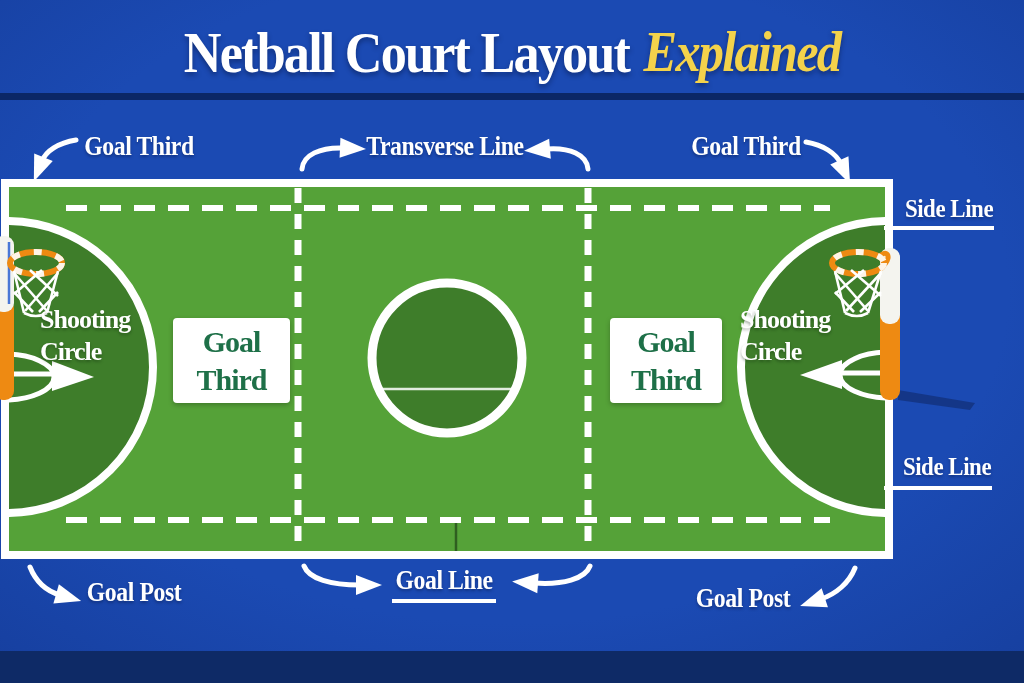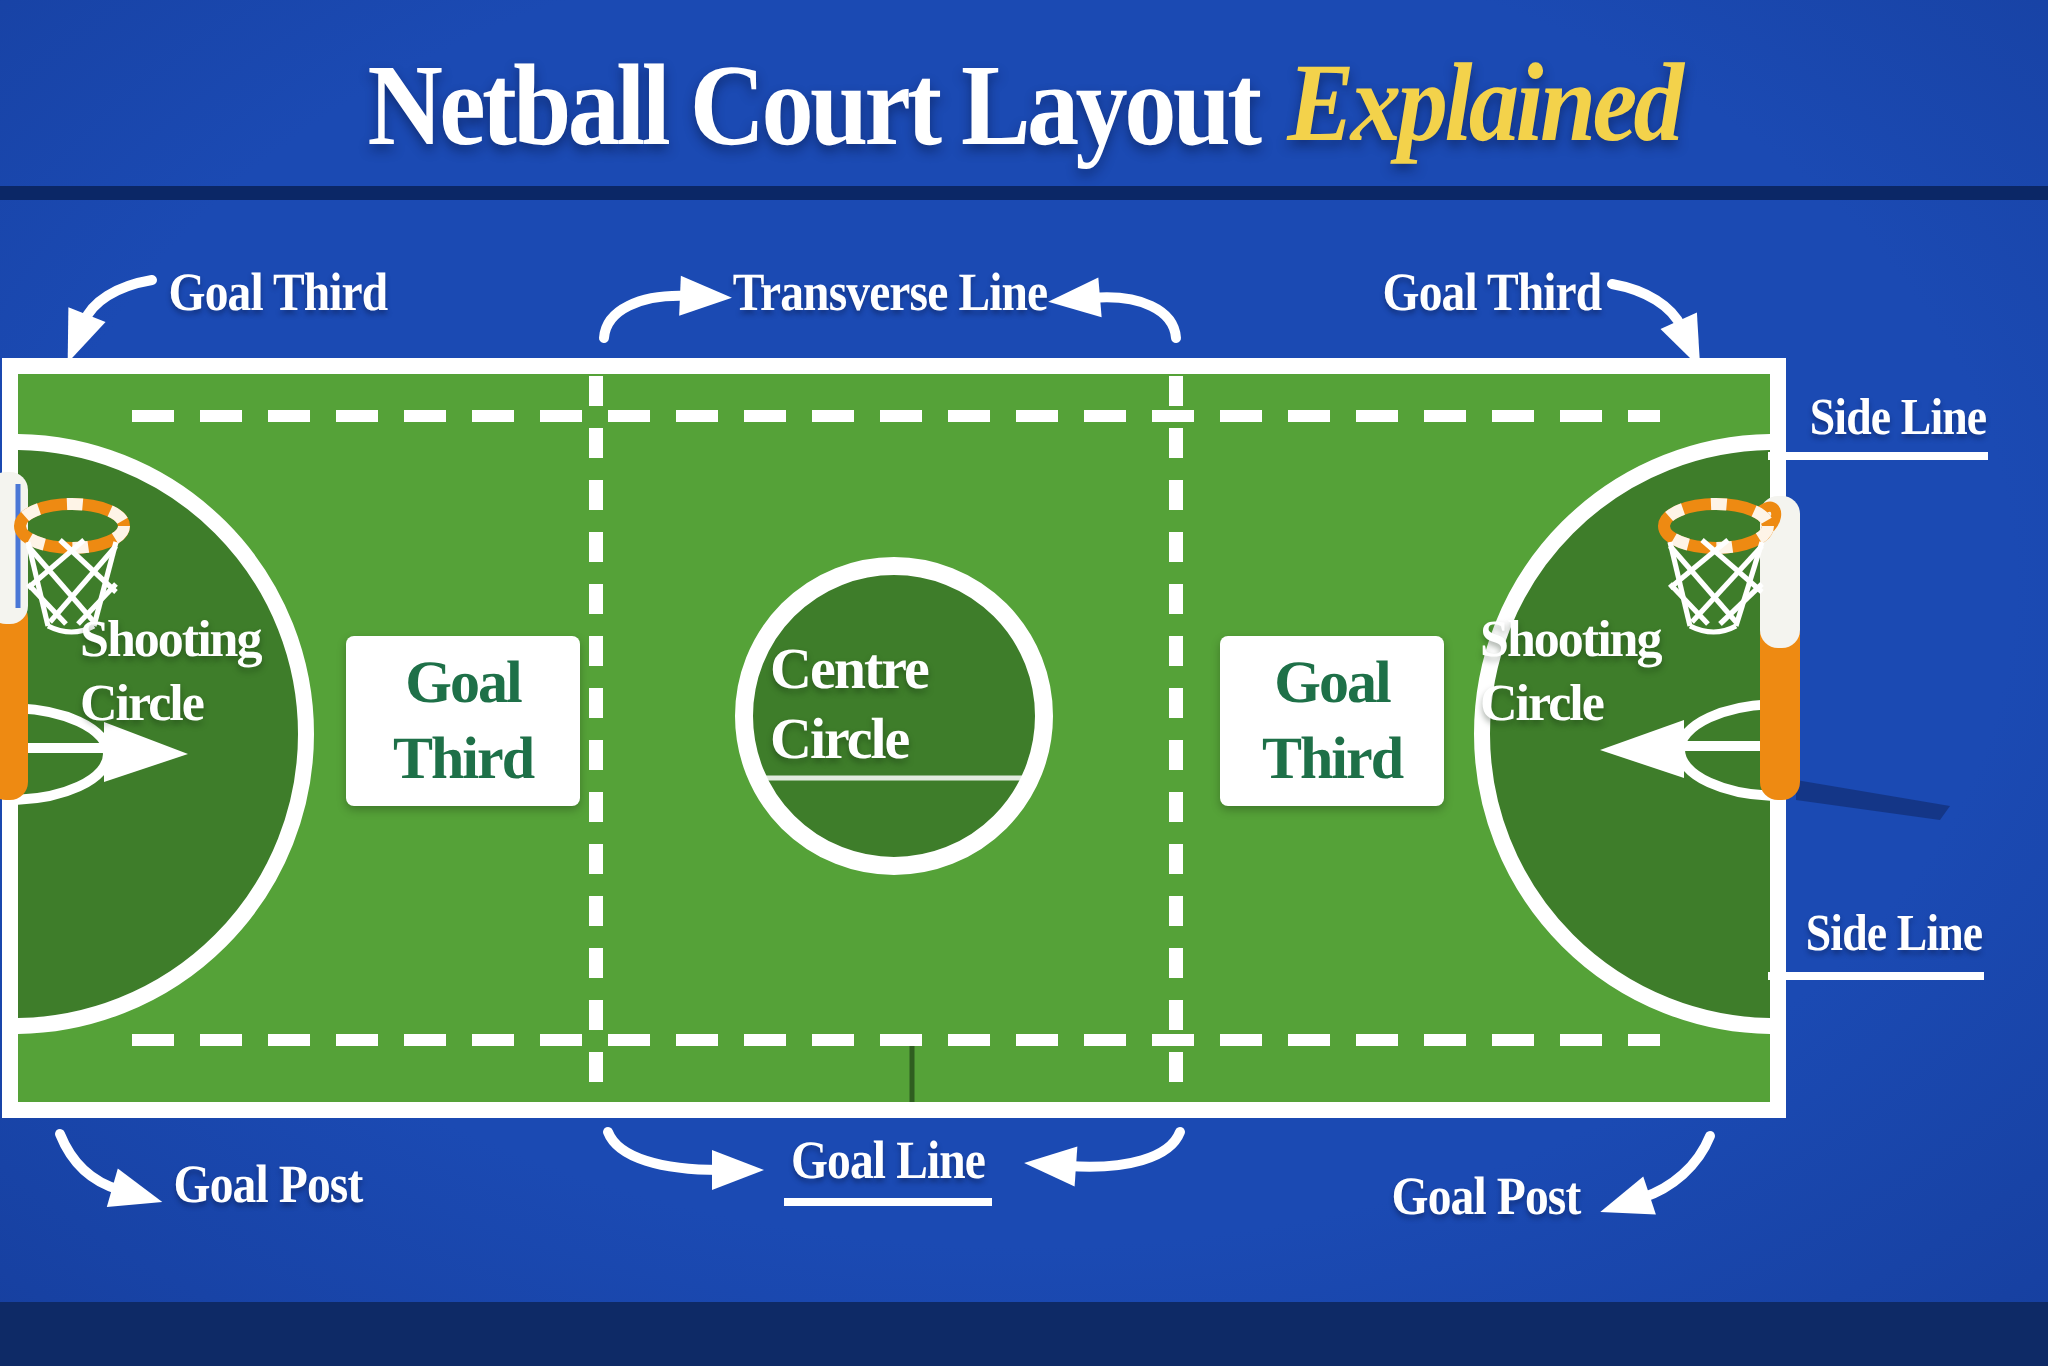--- a/index.html
+++ b/index.html
@@ -181,21 +181,20 @@
   <div class="lbl lbl-transverse">Transverse Line</div>
   <div class="lbl lbl-goal-third-tr">Goal Third</div>
   <div class="lbl lbl-side-top">Side Line</div>
   <div class="lbl lbl-side-bottom">Side Line</div>
   <div class="lbl lbl-goal-post-bl">Goal Post</div>
   <div class="lbl lbl-goal-line">Goal Line</div>
   <div class="lbl lbl-goal-post-br">Goal Post</div>
 
   <div class="court-text shoot-left">Shooting Circle</div>
   <div class="court-text shoot-right">Shooting Circle</div>
-  <div class="court-text centre-lbl">Centre Circle</div>
 
   <div class="third-box box-left">
     <span>Goal Third</span>
   </div>
   <div class="third-box box-right">
     <span>Goal Third</span>
   </div>
 
 </div>
 

